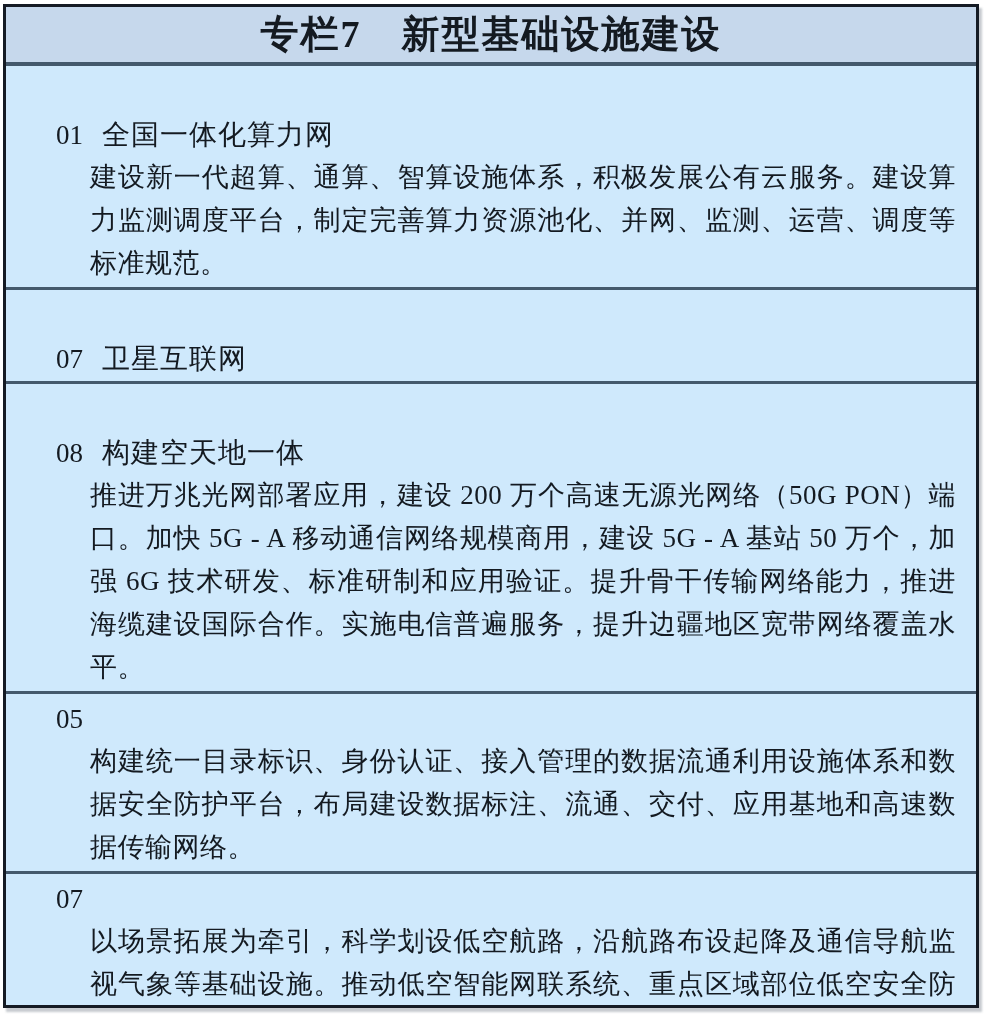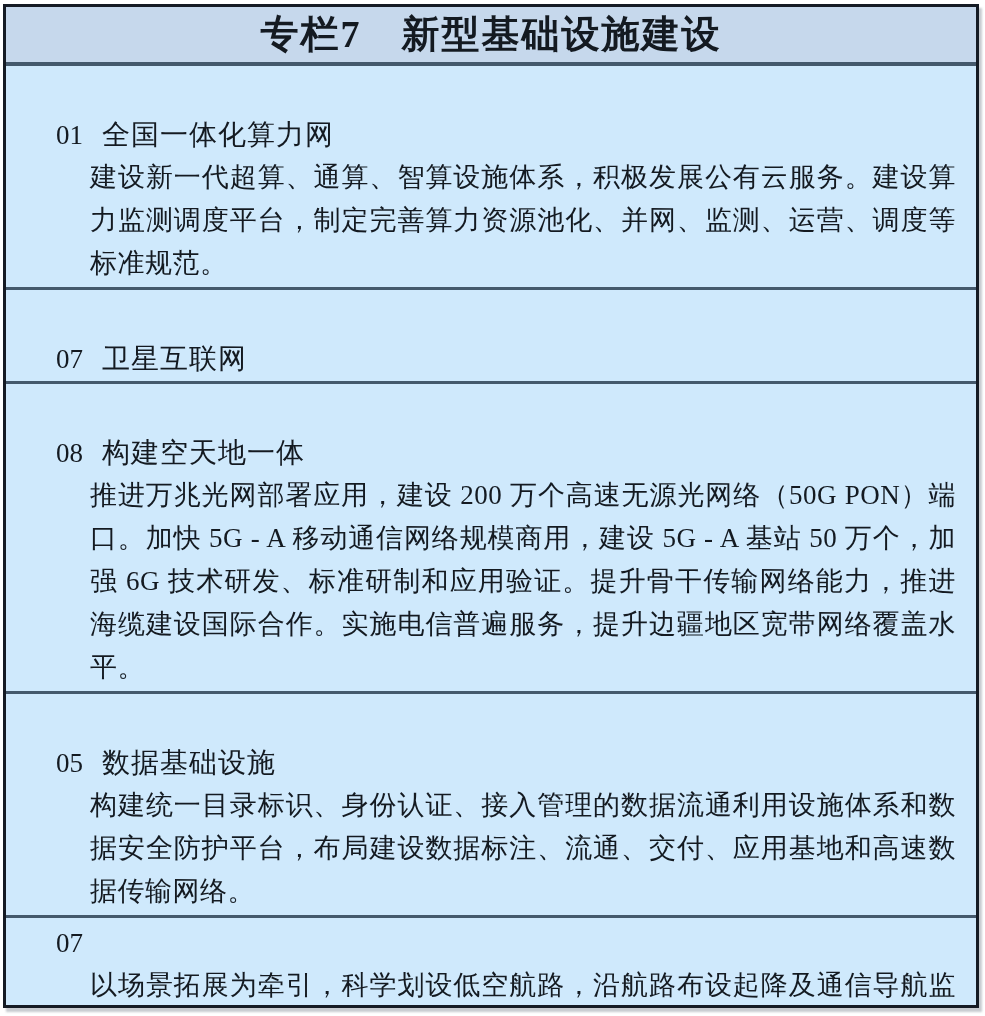--- a/index.html
+++ b/index.html
@@ -110,21 +110,20 @@
     <div class="heading-row">
       <div class="num">08</div>
       <div class="heading">构建空天地一体</div>
     </div>
     <div class="body-text">推进万兆光网部署应用，建设 200 万个高速无源光网络（50G PON）端口。加快 5G - A 移动通信网络规模商用，建设 5G - A 基站 50 万个，加强 6G 技术研发、标准研制和应用验证。提升骨干传输网络能力，推进海缆建设国际合作。实施电信普遍服务，提升边疆地区宽带网络覆盖水平。</div>
   </div>
 
   <div class="section">
     <div class="heading-row">
       <div class="num">05</div>
-      <div class="heading">数据基础设施</div>
     </div>
     <div class="body-text">构建统一目录标识、身份认证、接入管理的数据流通利用设施体系和数据安全防护平台，布局建设数据标注、流通、交付、应用基地和高速数据传输网络。</div>
   </div>
 
   <div class="section">
     <div class="heading-row">
       <div class="num">07</div>
     </div>
     <div class="body-text">以场景拓展为牵引，科学划设低空航路，沿航路布设起降及通信导航监视气象等基础设施。推动低空智能网联系统、重点区域部位低空安全防护能力等建设。</div>
   </div>

